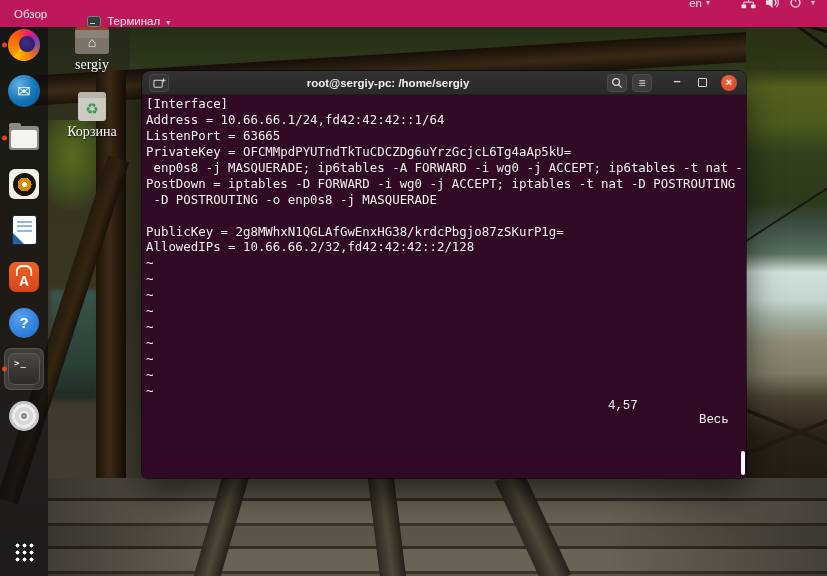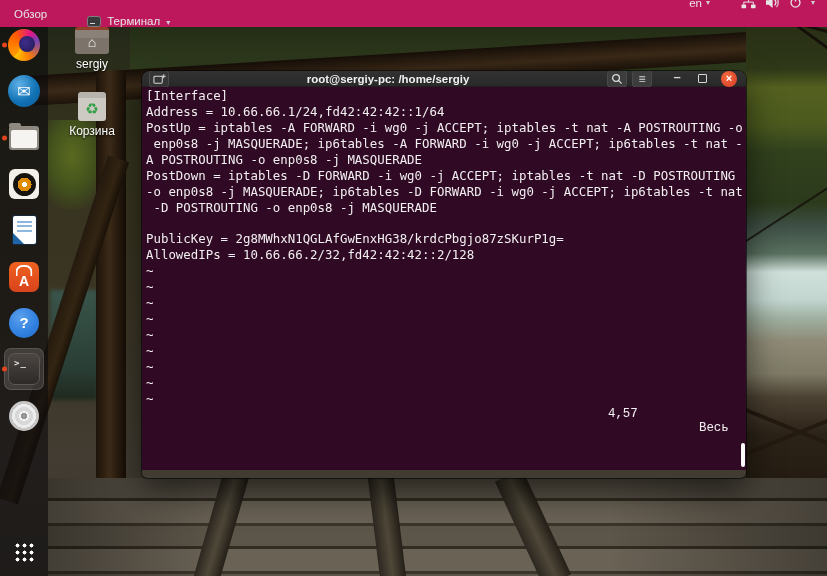--- a/index.html
+++ b/index.html
@@ -95,37 +95,37 @@
     background:linear-gradient(180deg,#4b4642,#2e2a28); border:1px solid #5d5852; }
   .icon-term span { position:absolute; left:5px; top:4px; color:#eceae7; font:bold 9px "DejaVu Sans Mono",monospace; letter-spacing:1px; }
   .icon-disc { width:30px; height:30px; border-radius:50%;
     background:radial-gradient(circle,#969696 0 3px,#f3f3f3 3px 5px,#d8d8d8 5px 9px,#ececec 9px 12px,#c6c6c6 12px 15px); }
   .dock-spacer { flex:1; }
   .icon-apps { width:20px; height:20px; margin-bottom:14px;
     background-image:radial-gradient(circle,#fff 1.8px,rgba(255,255,255,0) 2.2px); background-size:7px 7px; }
 
   
   .desk-ico { position:absolute; width:58px; z-index:5; display:flex; flex-direction:column; align-items:center; gap:3px; }
-  .desk-ico .lbl { color:#fff; font-size:12px; text-shadow:0 1px 2px rgba(0,0,0,.9); }
+  .desk-ico .lbl { color:#fff; font-size:14px; text-shadow:0 1px 2px rgba(0,0,0,.9);font-family:Liberation Serif, serif; }
   .di-home { left:63px; top:27px; }
   .di-trash { left:63px; top:92px; }
   .ico-folder { width:34px; height:27px; border-radius:3px; position:relative;
     background:linear-gradient(180deg,#93402a 0 3px,#8a8179 3px 11px,#7c736b 11px 100%);
     display:flex; align-items:center; justify-content:center; }
   .ico-folder span { color:rgba(255,255,255,.9); font-size:14px; line-height:1; margin-top:3px; }
   .ico-trash { width:28px; height:29px; border-radius:3px; position:relative;
     background:linear-gradient(180deg,#b7b4ae 0 6px,#cdcac4 6px 100%);
     display:flex; align-items:center; justify-content:center; }
   .ico-trash span { color:#2f9e44; font-size:15px; line-height:1; margin-top:3px; }
 
   
   .window { position:absolute; left:142px; top:71px; width:604px; height:407px; z-index:10;
     border-radius:8px 8px 5px 5px; overflow:hidden;
     box-shadow:0 14px 34px rgba(0,0,0,.6), 0 0 0 1px rgba(0,0,0,.55); }
-  .titlebar { height:16px; background:linear-gradient(180deg,#323232,#292929);
+  .titlebar { height:24px; background:linear-gradient(180deg,#323232,#292929);
     border-bottom:1px solid #1f1f1f; display:flex; align-items:center; padding:2px 7px; gap:5px; }
   .tbtn { width:20px; height:18px; border-radius:4px; background:#3d3d3d; border:1px solid #4a4a4a;
     display:flex; align-items:center; justify-content:center; color:#d8d8d8; }
   .newtab { background:#353535; }
   .win-title { flex:1; text-align:center; color:#f1f1f1; font-size:11.5px; font-weight:bold;
     white-space:nowrap; overflow:hidden; }
   .tbtn.menu { font-size:12px; }
   .wm { width:20px; height:18px; display:flex; align-items:center; justify-content:center; color:#d8d8d8; }
   .wm.min { margin-left:10px; font-size:13px; font-weight:bold; padding-bottom:5px; }
   .wm.max i { width:9px; height:9px; border:1.4px solid #d8d8d8; border-radius:1px; display:block; }
@@ -285,25 +285,24 @@
       <div class="wm close">
         <span class="ball">
             <span>×</span>
           </span>
       </div>
     </div>
     <div class="term">
       <div>
           <div class="term-line">[Interface]</div>
           <div class="term-line">Address = 10.66.66.1/24,fd42:42:42::1/64</div>
-          <div class="term-line">PostUp = iptables -A FORWARD -i wg0 -j ACCEPT; iptables -t nat -A POSTROUTING -o</div>
+          <div class="term-line">ListenPort = 63665</div>
+          <div class="term-line">PrivateKey = OFCMMpdPYUTndTkTuCDCZDg6uYrzGcjcL6Tg4aAp5kU=</div>
           <div class="term-line"> enp0s8 -j MASQUERADE; ip6tables -A FORWARD -i wg0 -j ACCEPT; ip6tables -t nat -</div>
-          <div class="term-line">A POSTROUTING -o enp0s8 -j MASQUERADE</div>
           <div class="term-line">PostDown = iptables -D FORWARD -i wg0 -j ACCEPT; iptables -t nat -D POSTROUTING</div>
-          <div class="term-line">-o enp0s8 -j MASQUERADE; ip6tables -D FORWARD -i wg0 -j ACCEPT; ip6tables -t nat</div>
           <div class="term-line"> -D POSTROUTING -o enp0s8 -j MASQUERADE</div>
           <div class="term-line">&nbsp;</div>
           <div class="term-line">PublicKey = 2g8MWhxN1QGLAfGwEnxHG38/krdcPbgjo87zSKurP1g=</div>
           <div class="term-line">AllowedIPs = 10.66.66.2/32,fd42:42:42::2/128</div>
           <div class="term-line">~</div>
           <div class="term-line">~</div>
           <div class="term-line">~</div>
           <div class="term-line">~</div>
           <div class="term-line">~</div>
           <div class="term-line">~</div>

